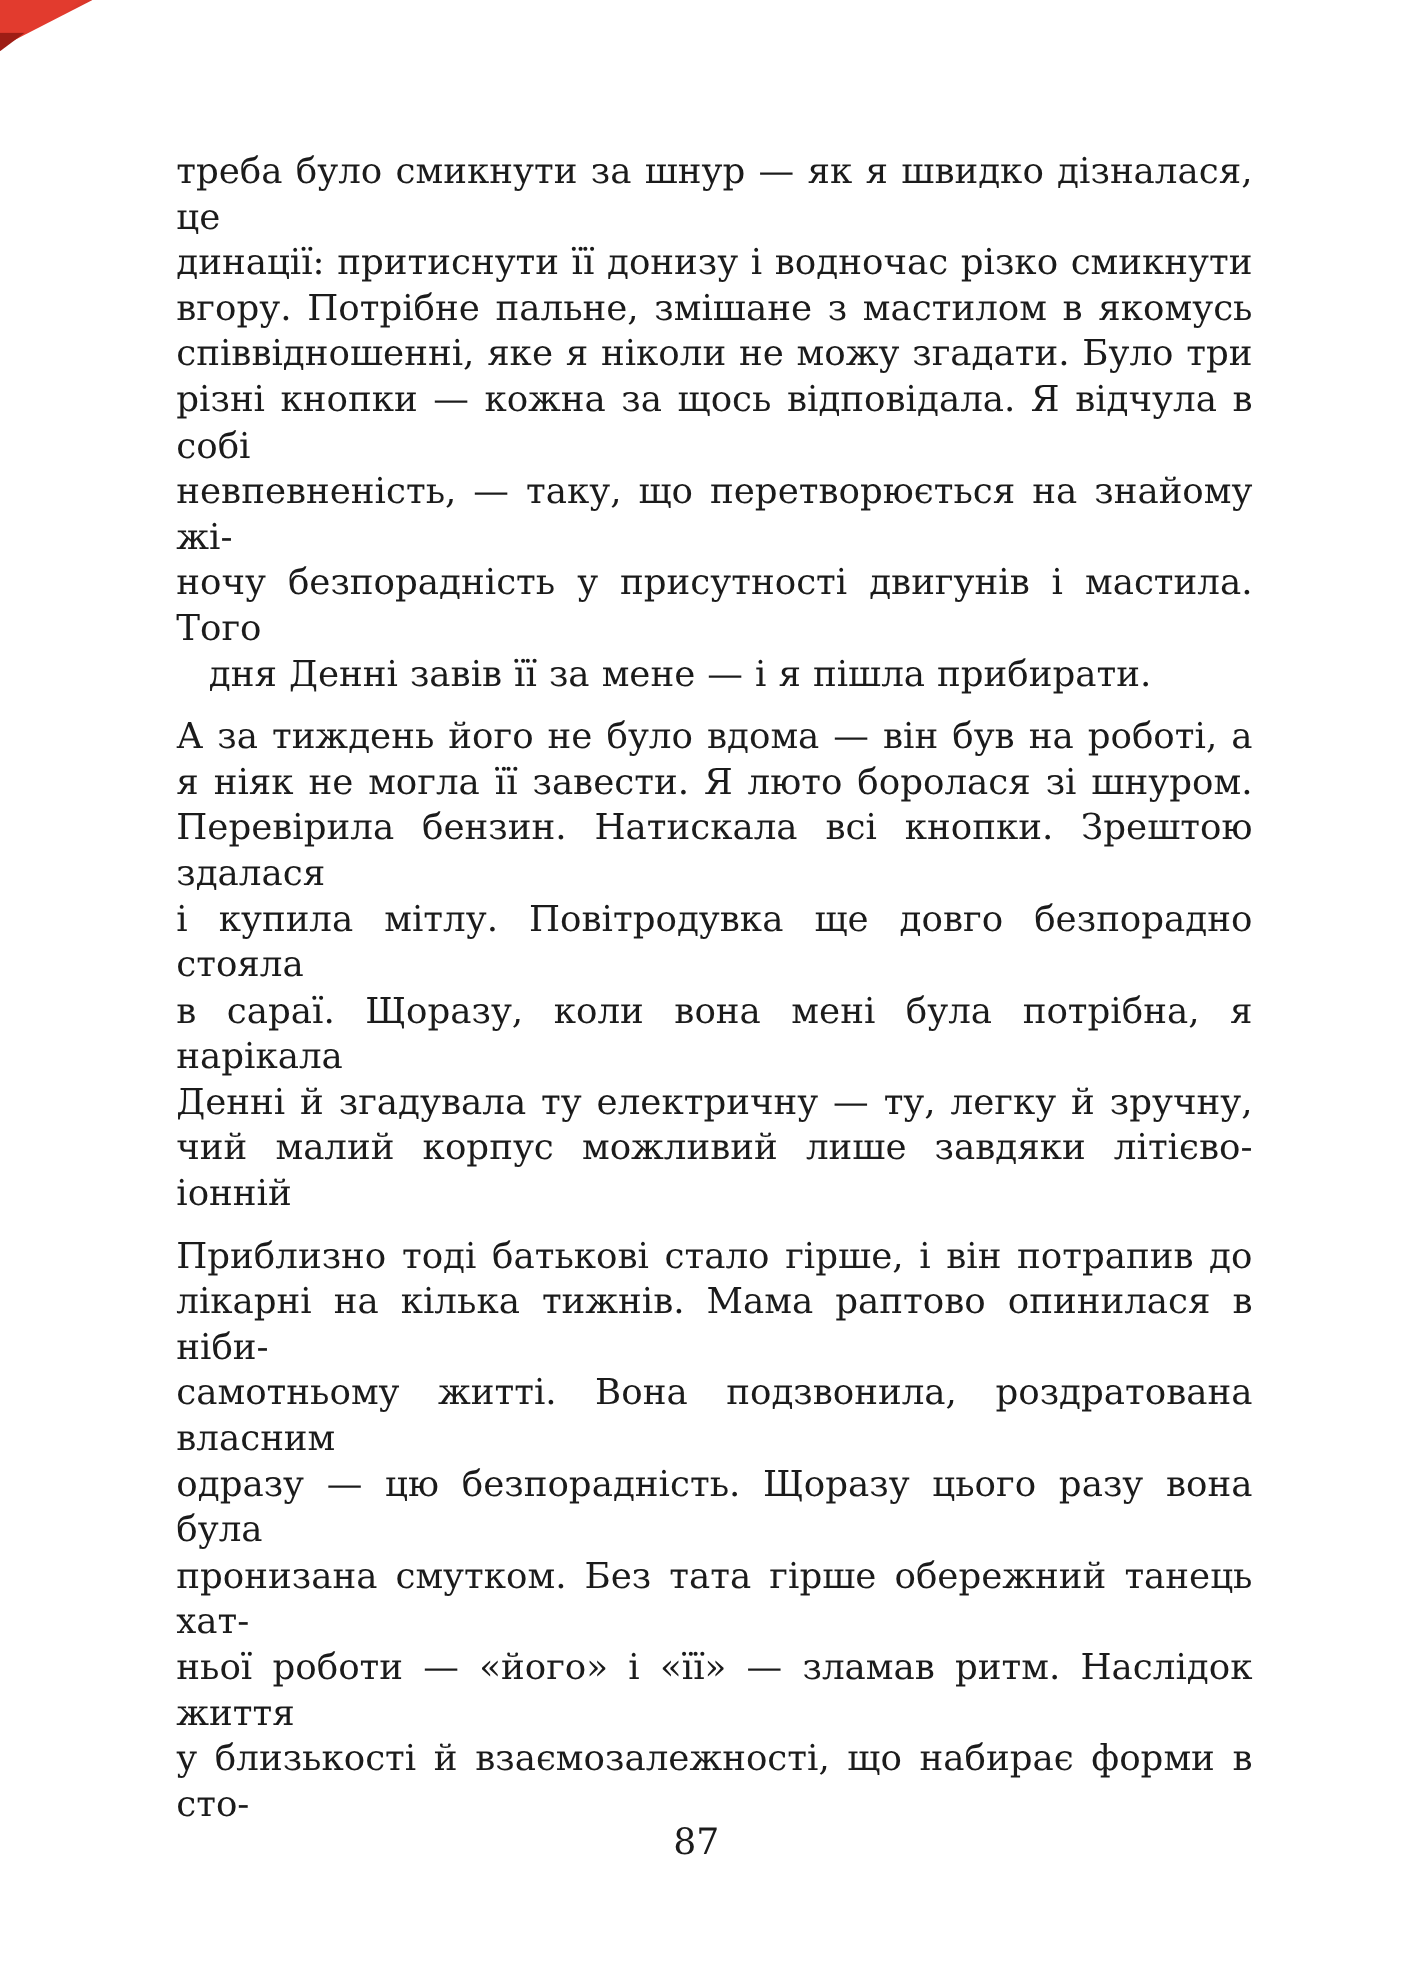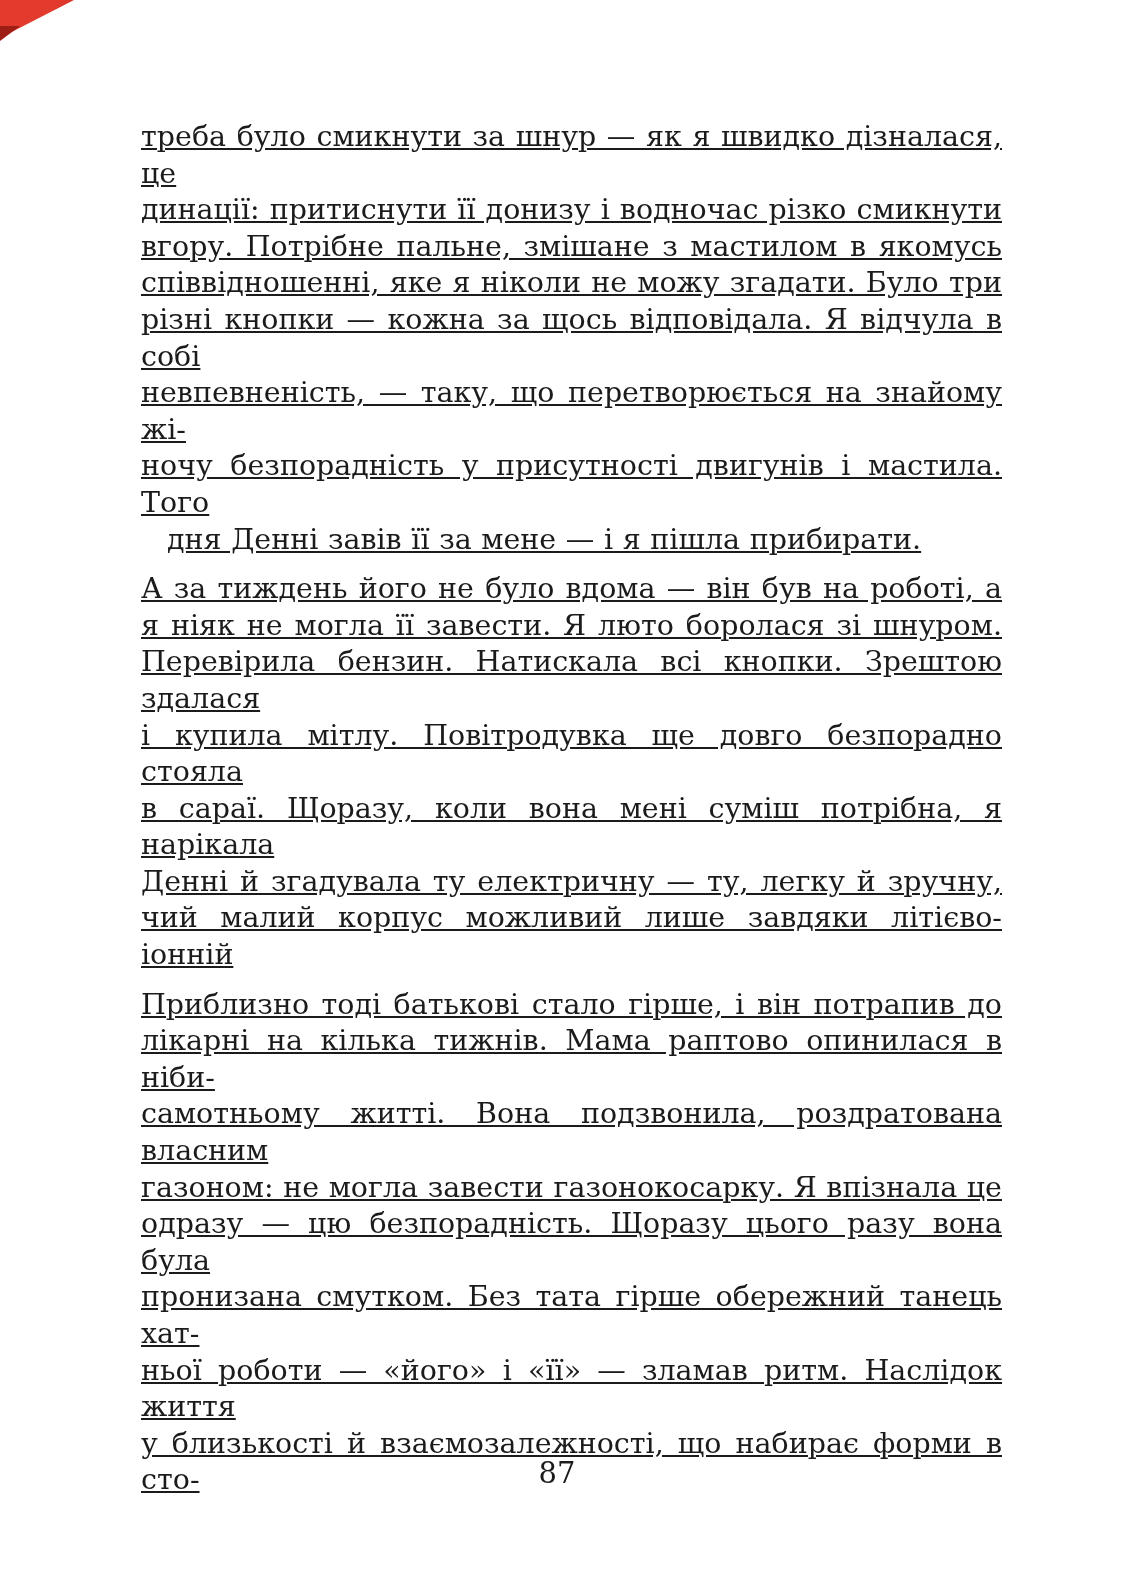--- a/index.html
+++ b/index.html
@@ -45,21 +45,20 @@
     padding: 0;
   }
   .paragraph + .paragraph {
     margin-top: 13px;
   }
   .text-line {
     line-height: 36.6px;
     text-align: justify;
     text-align-last: justify;
     word-spacing: 0.02em;
-    text-decoration: underline;
   }
   .text-line.para-end {
     text-align-last: left;
     margin-left: 26px;
   }
   .page-number {
     position: absolute;
     left: 0;
     top: 1455px;
     width: 1114px;
@@ -83,29 +82,28 @@
       <div class="text-line">різні кнопки — кожна за щось відповідала. Я відчула в собі</div>
       <div class="text-line">невпевненість, — таку, що перетворюється на знайому жі-</div>
       <div class="text-line">ночу безпорадність у присутності двигунів і мастила. Того</div>
       <div class="text-line para-end">дня Денні завів її за мене — і я пішла прибирати.</div>
     </div>
     <div class="paragraph">
       <div class="text-line">А за тиждень його не було вдома — він був на роботі, а</div>
       <div class="text-line">я ніяк не могла її завести. Я люто боролася зі шнуром.</div>
       <div class="text-line">Перевірила бензин. Натискала всі кнопки. Зрештою здалася</div>
       <div class="text-line">і купила мітлу. Повітродувка ще довго безпорадно стояла</div>
-      <div class="text-line">в сараї. Щоразу, коли вона мені суміш потрібна, я нарікала</div>
+      <div class="text-line">в сараї. Щоразу, коли вона мені була потрібна, я нарікала</div>
       <div class="text-line">Денні й згадувала ту електричну — ту, легку й зручну,</div>
       <div class="text-line">чий малий корпус можливий лише завдяки літієво-іонній</div>
     </div>
     <div class="paragraph">
       <div class="text-line">Приблизно тоді батькові стало гірше, і він потрапив до</div>
       <div class="text-line">лікарні на кілька тижнів. Мама раптово опинилася в ніби-</div>
       <div class="text-line">самотньому житті. Вона подзвонила, роздратована власним</div>
-      <div class="text-line">газоном: не могла завести газонокосарку. Я впізнала це</div>
       <div class="text-line">одразу — цю безпорадність. Щоразу цього разу вона була</div>
       <div class="text-line">пронизана смутком. Без тата гірше обережний танець хат-</div>
       <div class="text-line">ньої роботи — «його» і «її» — зламав ритм. Наслідок життя</div>
       <div class="text-line">у близькості й взаємозалежності, що набирає форми в сто-</div>
     </div>
   </main>
 
 <div class="page-number">87</div>
 
 </body></html>

